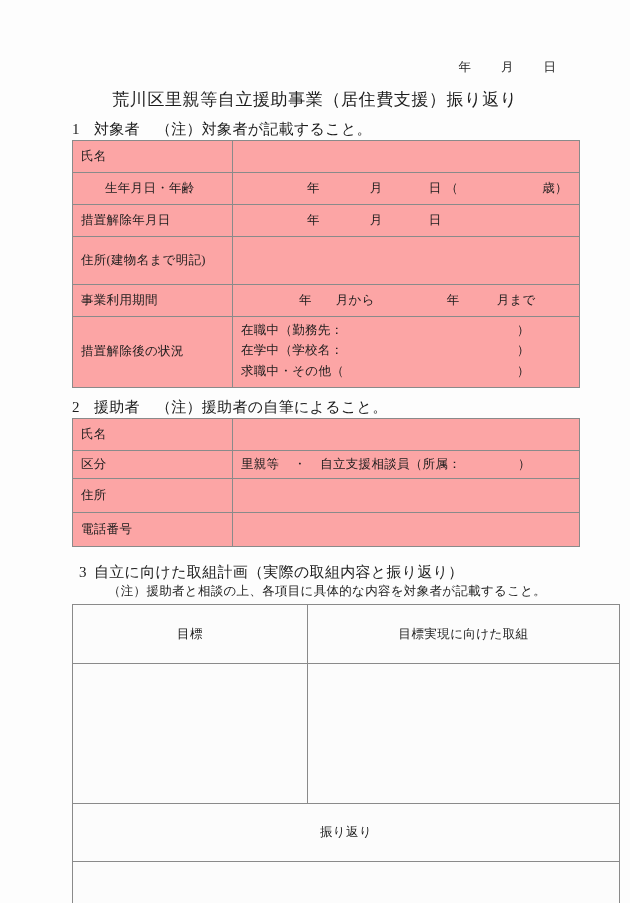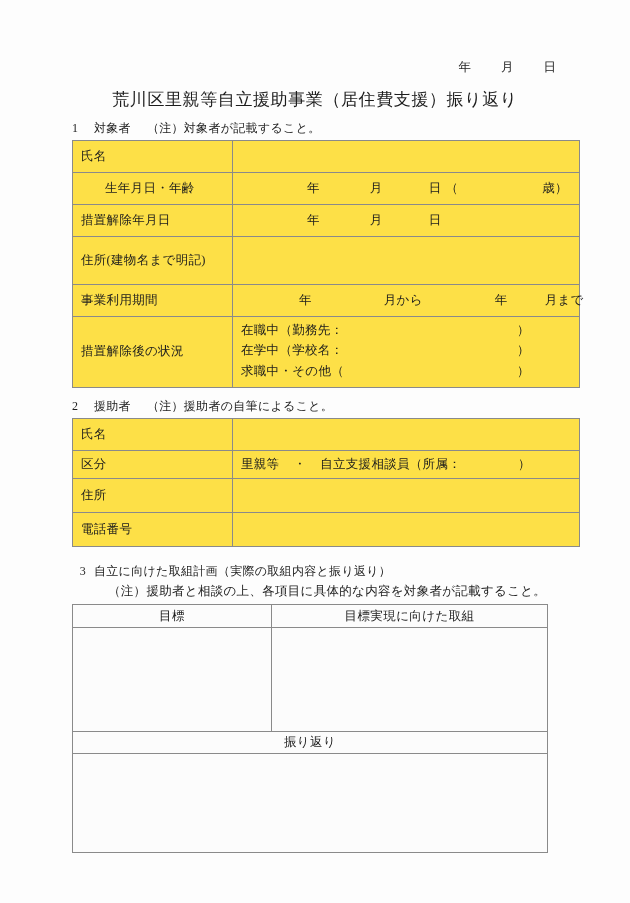--- a/index.html
+++ b/index.html
@@ -49,21 +49,21 @@
     top: 88px;
     text-align: center;
     font-size: 17px;
     letter-spacing: 0.6px;
     white-space: nowrap;
   }
 
   
   .sec-head {
     position: absolute;
-    font-size: 12px;
+    font-size: 15px;
     white-space: nowrap;
     letter-spacing: 0.3px;
   }
   .sec-head .num { display: inline-block; width: 22px; }
   .sec-head .gap { display: inline-block; width: 16px; }
   .sec-note-2 {
     position: absolute;
     font-size: 12.5px;
     white-space: nowrap;
     letter-spacing: 0.3px;
@@ -75,21 +75,21 @@
     left: 72px;
     width: 473px;
     border-collapse: collapse;
     table-layout: fixed;
     font-size: 12.5px;
   }
   .tbl td {
     border: 1px solid #8a8a8a;
     padding: 0 8px;
     vertical-align: middle;
-    background: #fde047;
+    background: #fca5a5;
     letter-spacing: 0.3px;
   }
   .lbl { width: 143px; }
   .val { width: 330px; font-family: Liberation Mono, monospace; }
 
   
   .status-lines {
     padding: 4px 8px 5px 8px !important;
     line-height: 1.62;
   }
@@ -110,41 +110,41 @@
   .birth .p2 { margin-left: 50px; }
   .birth .p3 { margin-left: 46px; }
   .birth .p4 { margin-left: 4px; }
   .birth .p5 { margin-left: 84px; }
 
   .disch .p1 { margin-left: 66px; }
   .disch .p2 { margin-left: 50px; }
   .disch .p3 { margin-left: 46px; }
 
   .period .p1 { margin-left: 58px; }
-  .period .p2 { margin-left: 72px; }
+  .period .p2 { margin-left: 24px; }
   .period .p3 { margin-left: 72px; }
   .period .p4 { margin-left: 37px; }
 
   .kubun { position: relative; white-space: nowrap; }
   .kubun .dot { margin: 0 14px; }
   .kubun .paren-close { position: absolute; left: 277px; }
 
   
   .tbl3 {
     position: absolute;
     left: 72px;
     width: 473px;
     border-collapse: collapse;
     table-layout: fixed;
     font-size: 12.5px;
   }
   .tbl3 td {
     border: 1px solid #8a8a8a;
     background: #fcfcfc;
-    padding: 0;
+    padding: 18px;
   }
   .tbl3 .hcell {
     text-align: center;
     height: 22px;
     letter-spacing: 0.4px;
   }
   .c-goal { width: 198px; }
   .c-action { width: 275px; }
 </style>
 </head>

